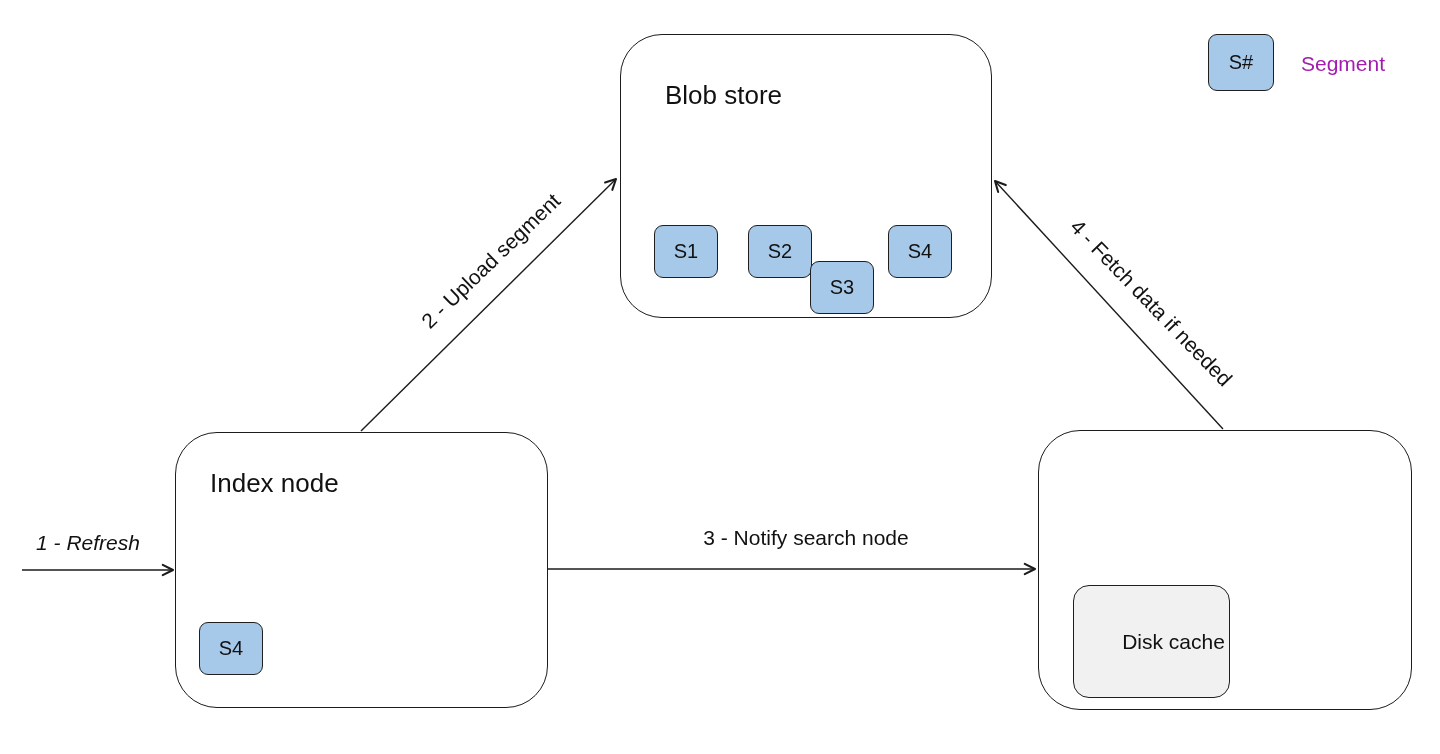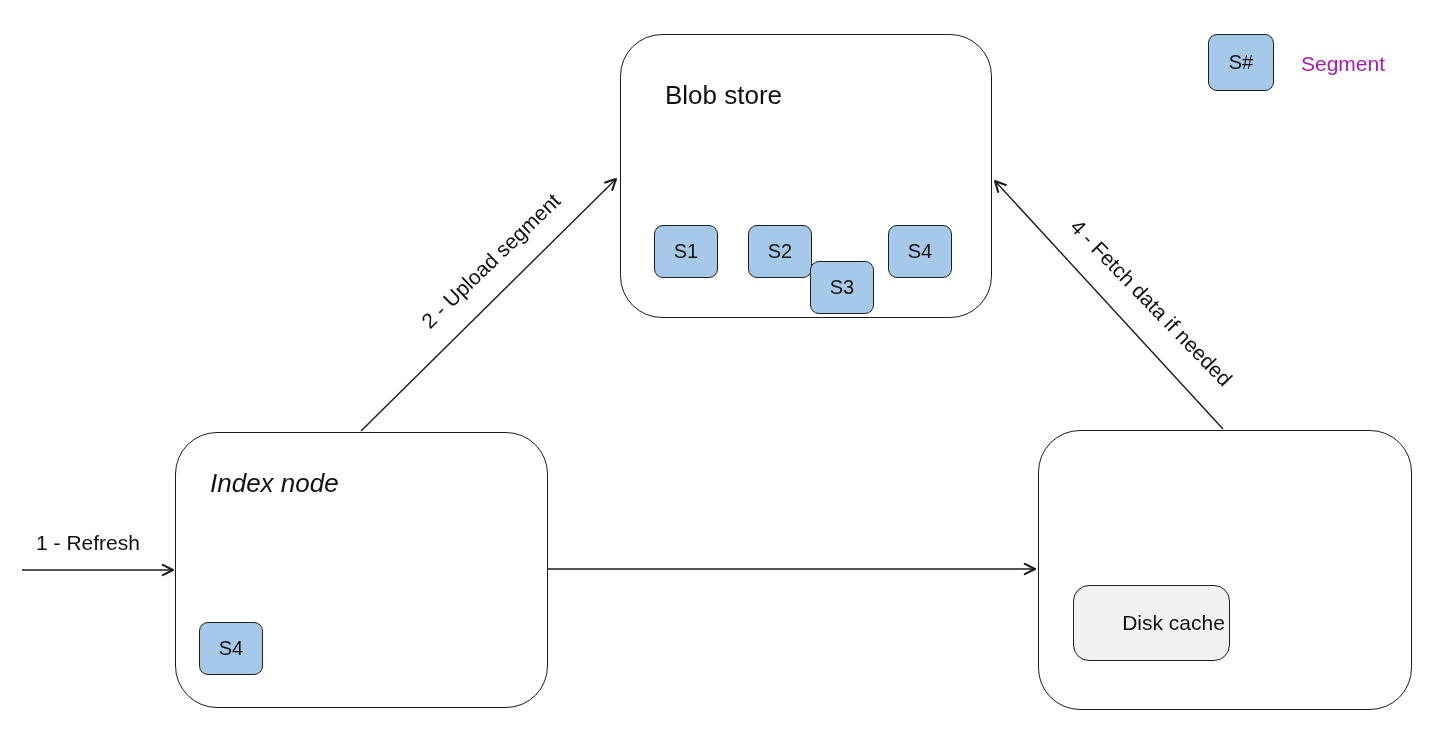--- a/index.html
+++ b/index.html
@@ -39,21 +39,21 @@
     align-items: center;
     justify-content: center;
     font-size: 20px;
     color: #111111;
   }
   .cache {
     position: absolute;
     left: 1073px;
     top: 585px;
     width: 157px;
-    height: 76px;
+    height: 113px;
     background: #f1f1f1;
     border: 1.4px solid #1f1f1f;
     border-radius: 16px;
     display: flex;
     align-items: center;
     justify-content: center;
     font-size: 21px;
     color: #111111;
     padding-left: 44px;
   }
@@ -103,23 +103,24 @@
   <div class="node-title" style="left:665px; top:80px;">Blob store</div>
   <div class="segment" style="left:654px; top:225px;">S1</div>
   <div class="segment" style="left:748px; top:225px;">S2</div>
   <div class="segment" style="left:810px; top:225px;margin-top:36px;">S3</div>
   <div class="segment" style="left:888px; top:225px;">S4</div>
 
   <div class="segment" style="left:1208px; top:34px; width:66px; height:57px;">S#</div>
   <div class="legend-label">Segment</div>
 
   <div class="node" style="left:175px; top:432px; width:373px; height:276px;"></div>
-  <div class="node-title" style="left:210px; top:468px;font-style:italic;">Index node</div>
+  <div class="node-title" style="left:210px; top:468px;">Index node</div>
   <div class="segment" style="left:199px; top:622px;">S4</div>
 
   <div class="node" style="left:1038px; top:430px; width:374px; height:280px;"></div>
   <div class="cache">Disk cache</div>
 
-  <div class="arrow-label" style="left:88px; top:543px;">1 - Refresh</div>
+  <div class="arrow-label" style="left:88px; top:543px;font-style:italic;">1 - Refresh</div>
   <div class="arrow-label rot-neg" style="left:491px; top:261px;">2 - Upload segment</div>
+  <div class="arrow-label" style="left:806px; top:538px;">3 - Notify search node</div>
   <div class="arrow-label rot-pos" style="left:1151px; top:303px;">4 - Fetch data if needed</div>
 
 </div>
 
 </body></html>

